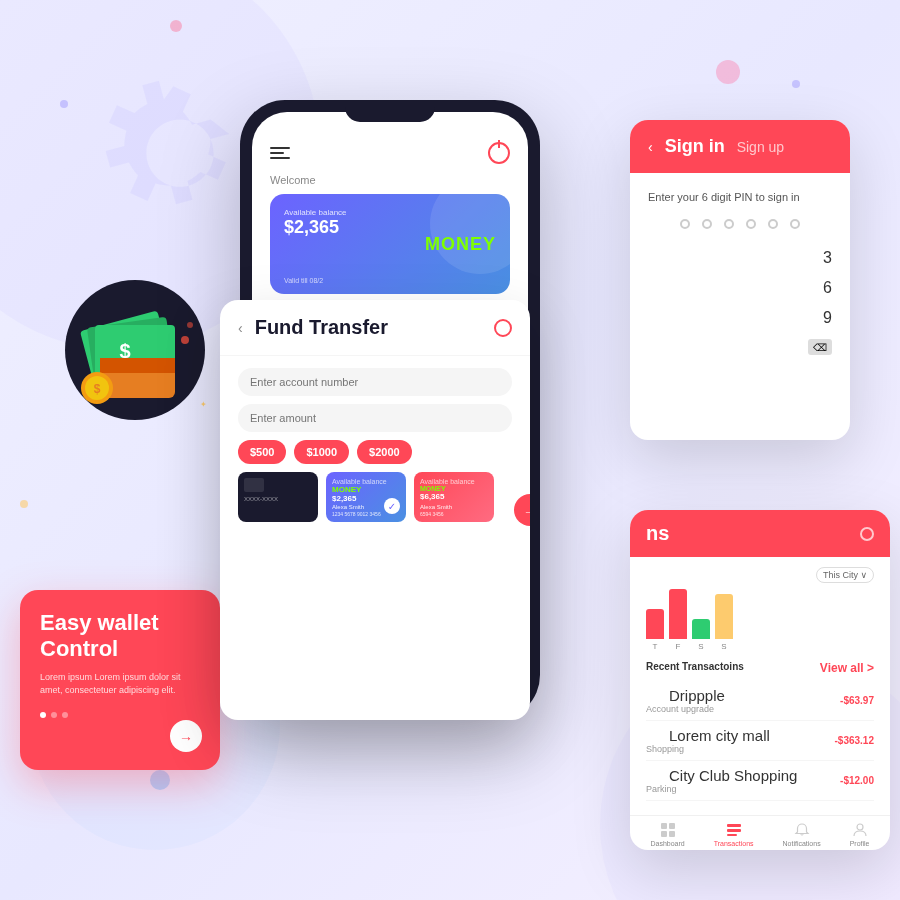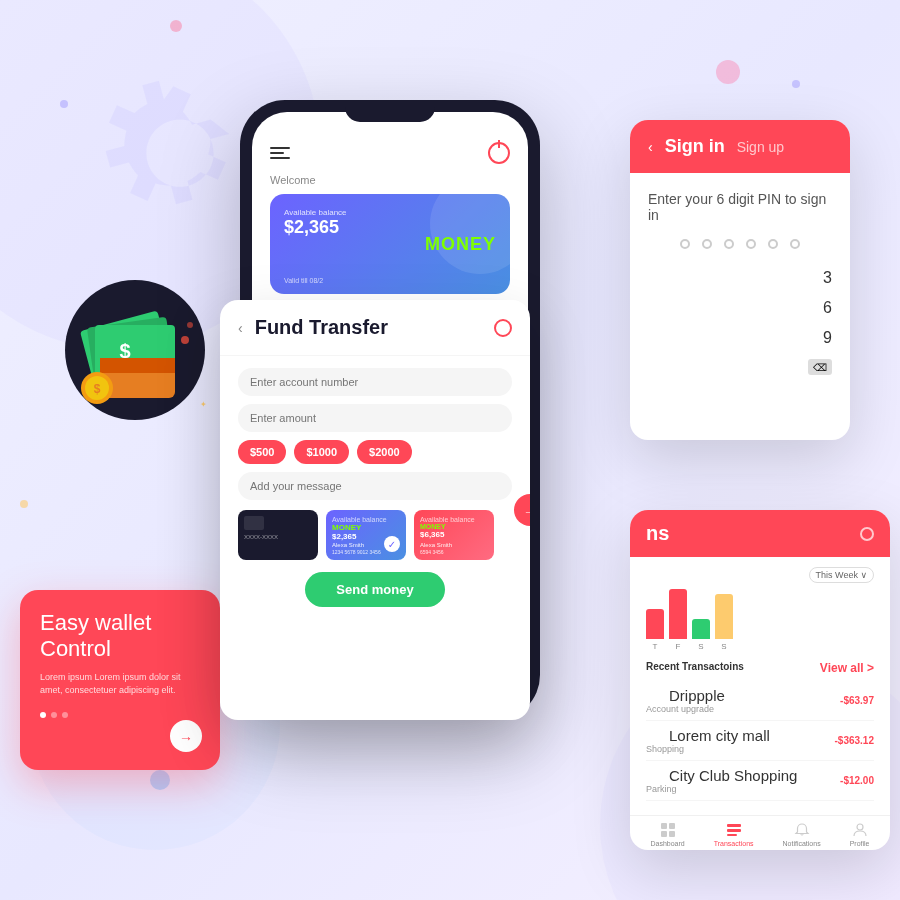--- a/index.html
+++ b/index.html
@@ -182,21 +182,21 @@
     .signin-back {
       color: white; font-size: 14px; font-weight: 300;
     }
     .signin-title {
       color: white; font-size: 18px; font-weight: 700;
     }
     .signin-signup {
       color: rgba(255,255,255,0.7); font-size: 14px;
     }
     .signin-body { padding: 18px; }
-    .signin-subtitle { font-size: 14px; color: #555; margin-bottom: 16px; }
+    .signin-subtitle { font-size: 11px; color: #555; margin-bottom: 16px; }
     .pin-dots {
       display: flex; gap: 12px; justify-content: center;
       margin-bottom: 20px;
     }
     .pin-dot {
       width: 10px; height: 10px;
       border-radius: 50%;
       border: 2px solid #ccc;
       background: transparent;
     }
@@ -391,21 +391,21 @@
     .easy-wallet {
       position: absolute;
       bottom: 130px; left: 20px;
       width: 200px; height: 180px;
       background: #ff4757;
       border-radius: 18px;
       padding: 20px;
       box-shadow: 0 15px 40px rgba(255,71,87,0.35);
       z-index: 6;
     }
-    .ew-title { font-size: 22px; font-weight: 400; color: white; line-height: 1.2; margin-bottom: 8px; }
+    .ew-title { font-size: 22px; font-weight: 700; color: white; line-height: 1.2; margin-bottom: 8px; }
     .ew-desc { font-size: 9px; color: rgba(255,255,255,0.8); line-height: 1.5; margin-bottom: 14px; }
     .ew-dots { display: flex; gap: 5px; margin-bottom: 8px; }
     .ew-dot { width: 6px; height: 6px; border-radius: 50%; background: rgba(255,255,255,0.4); }
     .ew-dot.active { background: white; }
     .ew-arrow {
       position: absolute;
       bottom: 18px; right: 18px;
       width: 32px; height: 32px;
       background: white;
       border-radius: 50%;
@@ -681,21 +681,20 @@
     <div class="fund-power"></div>
   </div>
   <div class="fund-body">
     <input class="fund-input" placeholder="Enter account number" readonly="" style="">
     <input class="fund-input" placeholder="Enter amount" readonly="" style="">
     <div class="amount-btns">
       <button class="amount-btn">$500</button>
       <button class="amount-btn">$1000</button>
       <button class="amount-btn">$2000</button>
     </div>
-    <input class="msg-input" placeholder="Add your message" readonly="" style="">
     <div class="card-selector">
 
       <div class="mini-card mini-card-dark">
         <div style="width:20px;height:14px;background:rgba(255,255,255,0.1);border-radius:2px;margin-bottom:4px;"></div>
         <div style="font-size:6px;color:rgba(255,255,255,0.5);">XXXX-XXXX</div>
       </div>
 
       <div class="mini-card mini-card-purple">
         <div style="font-size:7px;color:rgba(255,255,255,0.7);">Available balance</div>
         <div class="mini-card-brand">MONEY</div>
@@ -706,34 +705,33 @@
       </div>
 
       <div class="mini-card mini-card-red">
         <div style="font-size:7px;color:rgba(255,255,255,0.7);">Available balance</div>
         <div style="font-size:7px;font-weight:900;color:#7fff00;">MONEY</div>
         <div style="font-size:8px;font-weight:700;color:white;">$6,365</div>
         <div class="mini-card-name">Alexa Smith</div>
         <div class="mini-card-num">6594 3456</div>
       </div>
     </div>
-    <button class="send-btn">Send money</button>
   </div>
 
   <div class="fund-arrow">→</div>
 </div>
 
 <div class="trans-panel">
   <div class="trans-header">
     <div class="trans-title">ns</div>
     <div class="trans-power"></div>
   </div>
   <div class="trans-body">
     <div class="week-filter">
-      <div class="week-badge">This Week ∨</div>
+      <div class="week-badge">This City ∨</div>
     </div>
 
     <div class="bar-chart">
       <div style="display:flex;flex-direction:column;align-items:center;gap:3px;">
         <div class="bar" style="height:30px;background:#ff4757;"></div>
         <span style="font-size:8px;color:#888;">T</span>
       </div>
       <div style="display:flex;flex-direction:column;align-items:center;gap:3px;">
         <div class="bar" style="height:50px;background:#ff4757;"></div>
         <span style="font-size:8px;color:#888;">F</span>

